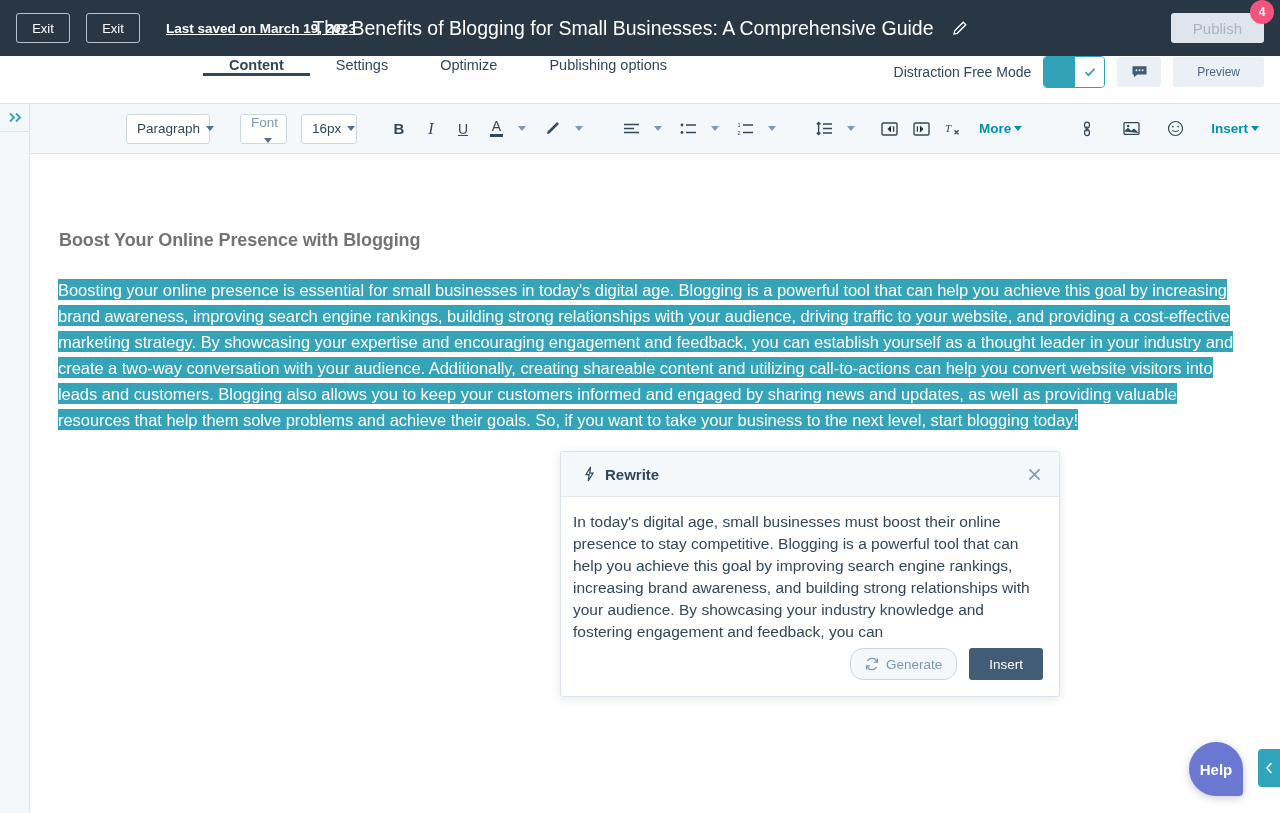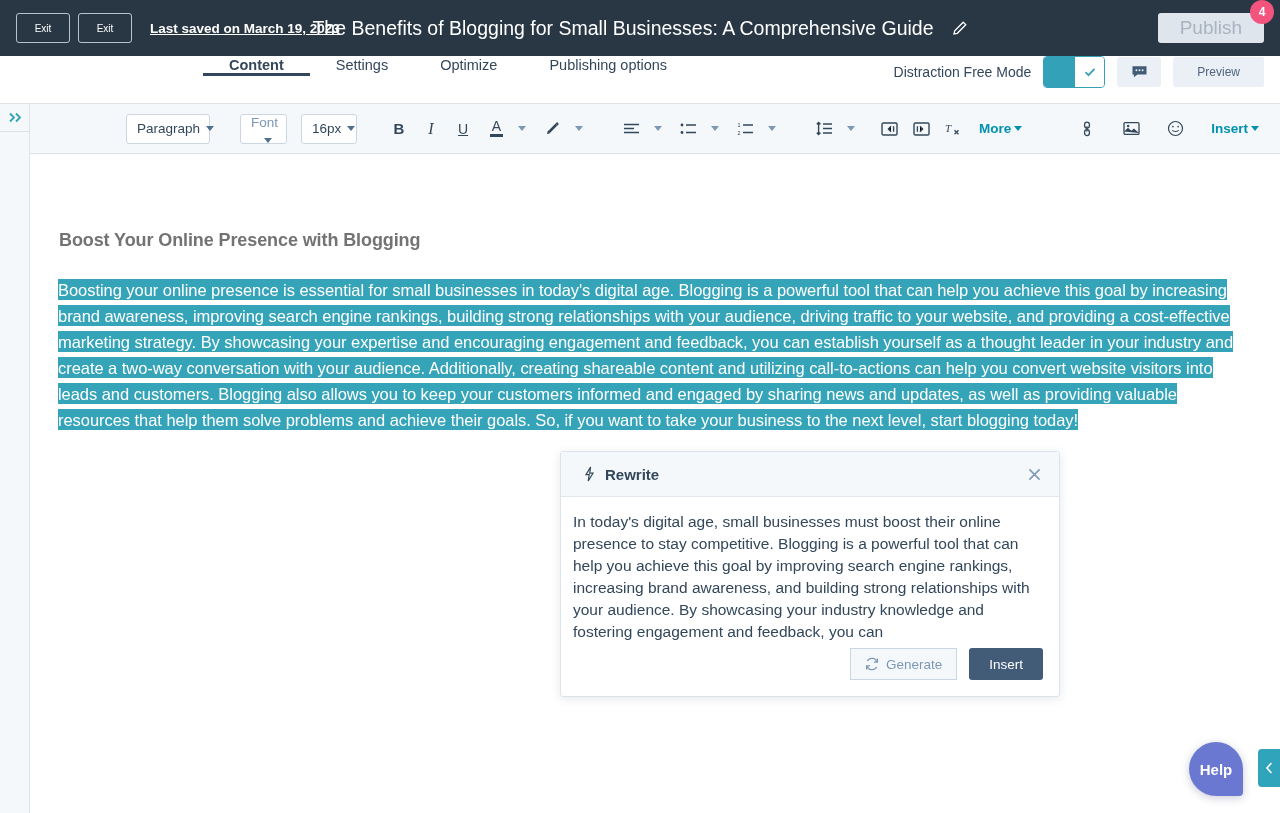--- a/index.html
+++ b/index.html
@@ -21,25 +21,25 @@
     padding: 0 16px;
   }
   .tb-btn {
     height: 30px;
     min-width: 54px;
     padding: 0 12px;
     background: transparent;
     border: 1px solid #b9c2cc;
     border-radius: 3px;
     color: #ffffff;
-    font-size: 10px;
+    font-size: 13px;
     font-family: "Liberation Sans", sans-serif;
     cursor: pointer;
     display: inline-flex; align-items: center; justify-content: center;
-    margin-right: 8px;
+    margin-right: 16px;
   }
   .saved-link {
     color: #ffffff;
     font-size: 13.5px;
     font-weight: bold;
     text-decoration: underline;
     cursor: pointer;
     margin-left: 10px;
     white-space: nowrap;
   }
@@ -67,21 +67,21 @@
   .publish-wrap {
     position: absolute; right: 16px; top: 13px;
   }
   .publish-btn {
     height: 30px;
     padding: 0 22px;
     background: #dfe5ec;
     border: none;
     border-radius: 3px;
     color: #a9b4c0;
-    font-size: 19px;
+    font-size: 15px;
     font-family: "Liberation Sans", sans-serif;
     cursor: default;
     display: inline-flex; align-items: center; justify-content: center;
   }
   .badge {
     position: absolute;
     top: -13px; right: -10px;
     width: 24px; height: 24px;
     border-radius: 50%;
     background: #f2547d;
@@ -331,21 +331,21 @@
   .dlg-foot {
     height: 56px;
     display: flex; align-items: center; justify-content: flex-end;
     padding: 0 16px 8px 0;
     gap: 12px;
   }
   .gen-btn {
     height: 32px; padding: 0 14px;
     background: #f5f8fa;
     border: 1px solid #cbd6e2;
-    border-radius: 0;
+    border-radius: 13px;
     color: #7c98b6;
     font-size: 13.5px;
     font-family: "Liberation Sans", sans-serif;
     display: inline-flex; align-items: center; gap: 7px;
     cursor: pointer;
   }
   .ins-btn {
     height: 32px; padding: 0 20px;
     background: #425b76;
     border: none; border-radius: 3px;

